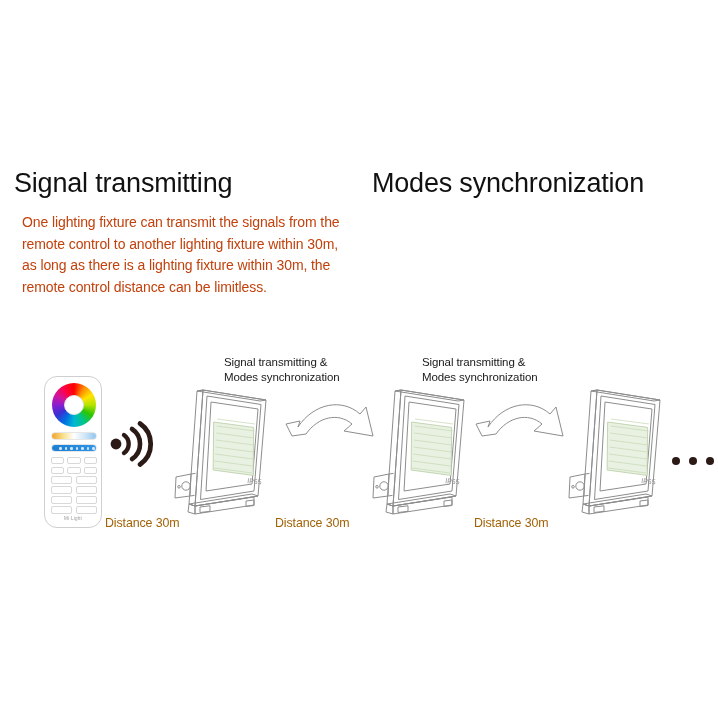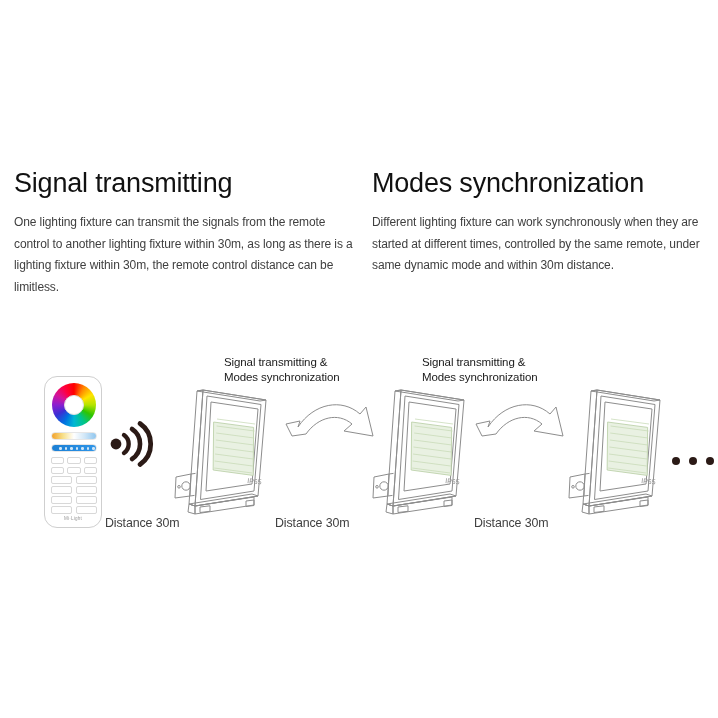--- a/index.html
+++ b/index.html
@@ -21,24 +21,24 @@
   .heading{
     font-size:27px;
     font-weight:400;
     line-height:1.12;
     letter-spacing:-0.2px;
     color:#111;
     white-space:nowrap;
     margin:0 0 14px 0;
   }
   .body-text{
-    font-size:12px;
+    font-size:14px;
     line-height:21.5px;
-    color:#404040;
-    margin:0;
+    color:#c2410c;
+    margin:8px;
     letter-spacing:-0.1px;
   }
 
   
   .diagram{position:absolute;left:0;top:336px;width:718px;height:220px;}
 
   .caption{
     position:absolute;
     font-size:11.5px;
     line-height:14.5px;
@@ -46,21 +46,21 @@
     color:#1a1a1a;
     width:180px;
     letter-spacing:-0.1px;
   }
   .caption-1{left:224px;top:19px;}
   .caption-2{left:422px;top:19px;}
 
   .dist{
     position:absolute;
     font-size:12.4px;
-    color:#404040;
+    color:#a16207;
     top:180px;
     letter-spacing:-0.1px;
     white-space:nowrap;
   }
   .dist-1{left:105px;}
   .dist-2{left:275px;}
   .dist-3{left:474px;}
 
   
   .remote{
@@ -129,21 +129,20 @@
 
 <div class="page">
 
   <div class="col col-left">
     <h1 class="heading">Signal transmitting</h1>
     <p class="body-text">One lighting fixture can transmit the signals from the remote control to another lighting fixture within 30m, as long as there is a lighting fixture within 30m, the remote control distance can be limitless.</p>
   </div>
 
   <div class="col col-right">
     <h1 class="heading">Modes synchronization</h1>
-    <p class="body-text">Different lighting fixture can work synchronously when they are started at different times, controlled by the same remote, under same dynamic mode and within 30m distance.</p>
   </div>
 
   <div class="diagram">
 
     <div class="caption caption-1">
       <div>Signal transmitting &amp;</div>
       <div>Modes synchronization</div>
     </div>
     <div class="caption caption-2">
       <div>Signal transmitting &amp;</div>

